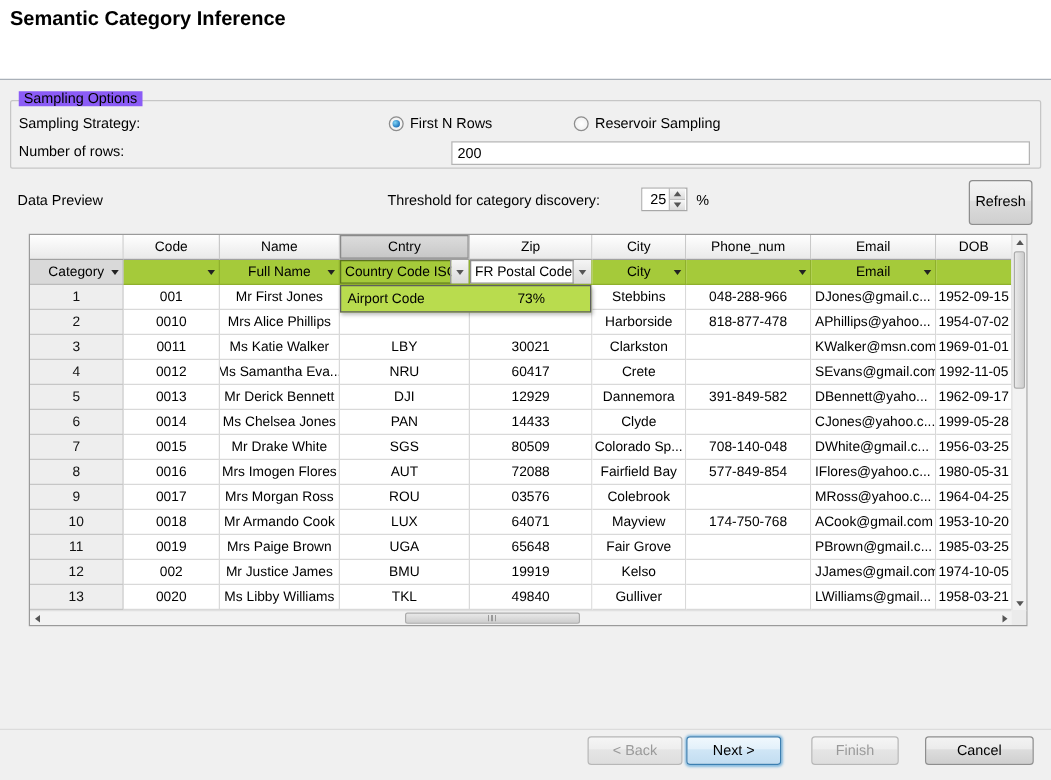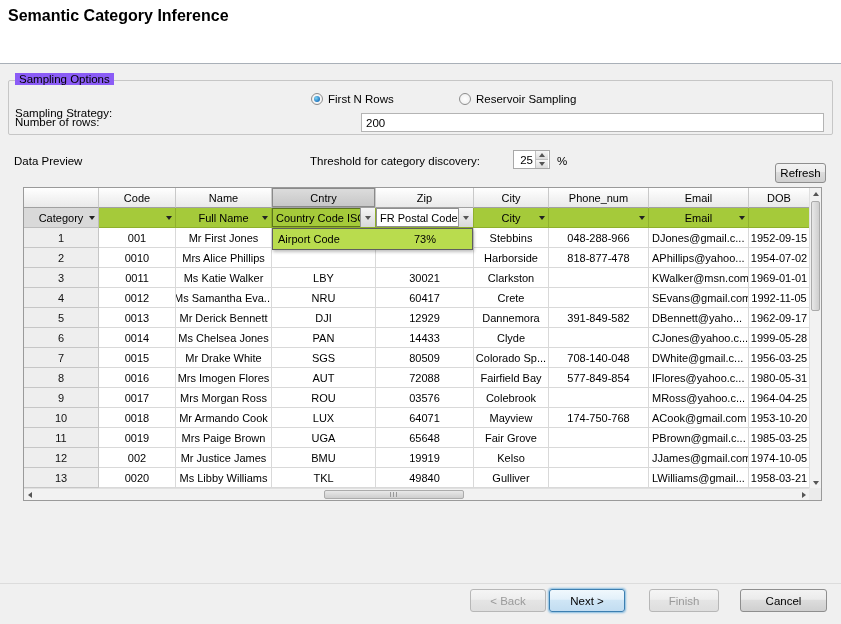--- a/index.html
+++ b/index.html
@@ -8,21 +8,21 @@
 
   
   .hdr{position:absolute;left:0;top:0;width:841px;height:64px;background:#fff;border-bottom:1px solid #a9b0b8}
   .hdr-title{position:absolute;left:8px;top:7px;font-size:16px;font-weight:bold;white-space:nowrap}
   .hdr-desc{position:absolute;left:10px;top:29px;font-size:11.5px;line-height:16px}
   .hdr-desc span{display:block;white-space:nowrap}
 
   
   .group{position:absolute;left:8px;top:80px;width:825px;height:55px;border:1px solid #c6c6c6;border-radius:2px}
   .group-label{position:absolute;left:6px;top:-8px;background:#8b5cf6;padding:0 4px;white-space:nowrap}
-  .strategy-label{position:absolute;left:6px;top:26px;white-space:nowrap}
+  .strategy-label{position:absolute;left:6px;top:12px;white-space:nowrap}
   .rows-label{position:absolute;left:6px;top:35px;white-space:nowrap}
   .radio{position:absolute;top:12px;display:flex;align-items:center;gap:5px;white-space:nowrap;cursor:default}
   .radio-1{left:302px}
   .radio-2{left:450px}
   .rb{width:12px;height:12px;border-radius:50%;border:1px solid #8d8d8d;background:radial-gradient(#ffffff,#ececec);display:inline-flex;align-items:center;justify-content:center;flex:none}
   .rb.on::after{content:"";width:6px;height:6px;border-radius:50%;background:radial-gradient(circle at 35% 35%,#7fd4f5,#1a70ba 75%)}
   .rows-input{position:absolute;left:352px;top:32px;width:463px;height:19px;border:1px solid #b4b4b4;background:#fff;font:11.5px "Liberation Sans",sans-serif;padding:0 4px}
 
   
   .preview-label{position:absolute;left:14px;top:155px;white-space:nowrap}
@@ -35,21 +35,21 @@
   .tri-up{width:0;height:0;border-left:3px solid transparent;border-right:3px solid transparent;border-bottom:4px solid #555}
   .tri-down{width:0;height:0;border-left:3px solid transparent;border-right:3px solid transparent;border-top:4px solid #555}
   .tri-left{width:0;height:0;border-top:3px solid transparent;border-bottom:3px solid transparent;border-right:4px solid #555}
   .tri-right{width:0;height:0;border-top:3px solid transparent;border-bottom:3px solid transparent;border-left:4px solid #555}
   .pct{position:absolute;left:557px;top:155px;white-space:nowrap}
 
   
   .btn{border:1px solid #8e8e8e;border-radius:3px;background:linear-gradient(#f3f3f3,#ebebeb 45%,#dddddd 46%,#cfcfcf);font-size:11.5px;font-family:"Liberation Sans",sans-serif;display:flex;align-items:center;justify-content:center;cursor:default;white-space:nowrap}
   .btn.disabled{color:#9a9a9a;border-color:#b7b7b7;background:linear-gradient(#f5f5f5,#eeeeee 45%,#e5e5e5 46%,#dedede)}
   .btn.default{border-color:var(--accent,#3c7fb1);box-shadow:0 0 2px 1px #86bbdf;background:linear-gradient(#f0f8fd,#e2f0fa 45%,#d0e6f6 46%,#c2ddf1)}
-  .refresh-btn{position:absolute;left:775px;top:163px;width:51px;height:20px}
+  .refresh-btn{position:absolute;left:775px;top:144px;width:51px;height:36px}
 
   
   .twrap{position:absolute;left:23px;top:187px;width:799px;height:314px;border:1px solid #9a9a9a;background:#fff}
   .thead,.tcat,.trow{display:flex;width:785px}
   .c0{width:75px}.c1{width:77px}.c2{width:96px}.c3{width:104px}.c4{width:98px}.c5{width:75px}.c6{width:100px}.c7{width:100px}.c8{width:60px;border-right:none !important}
   .hcell{height:20px;flex:none;display:flex;align-items:center;justify-content:center;font-size:11px;background:linear-gradient(#ffffff,#e9e9e9);border-right:1px solid #c9c9c9;border-bottom:1px solid #a0a0a0;overflow:hidden;white-space:nowrap}
   .hcell.pressed{background:linear-gradient(#dddddd,#c6c6c6);box-shadow:inset 0 0 0 1px #8a8a8a}
   .ccell{height:20px;flex:none;display:flex;align-items:center;justify-content:center;font-size:11px;background:var(--green,#a5ca3a);border-right:1px solid #8fb02c;border-bottom:1px solid #8fb02c;position:relative;overflow:hidden;white-space:nowrap}
   .ccell.gray{background:#d9d9d9;border-right:1px solid #bcbcbc;border-bottom:1px solid #bcbcbc}
   .ccell .dd{position:absolute;right:3px;top:8px;width:0;height:0;border-left:3.5px solid transparent;border-right:3.5px solid transparent;border-top:4px solid #222}

